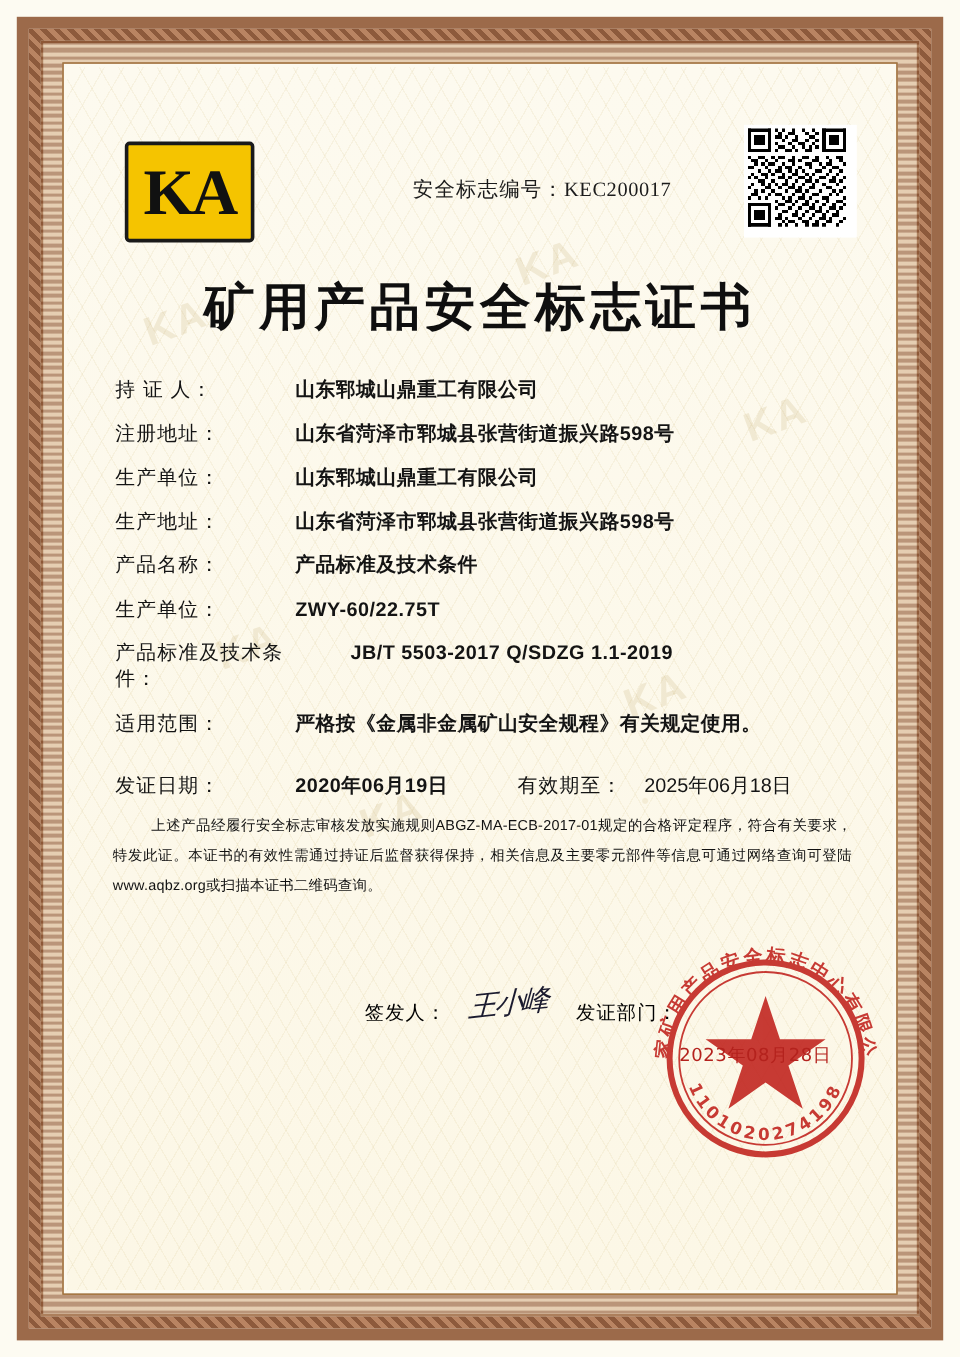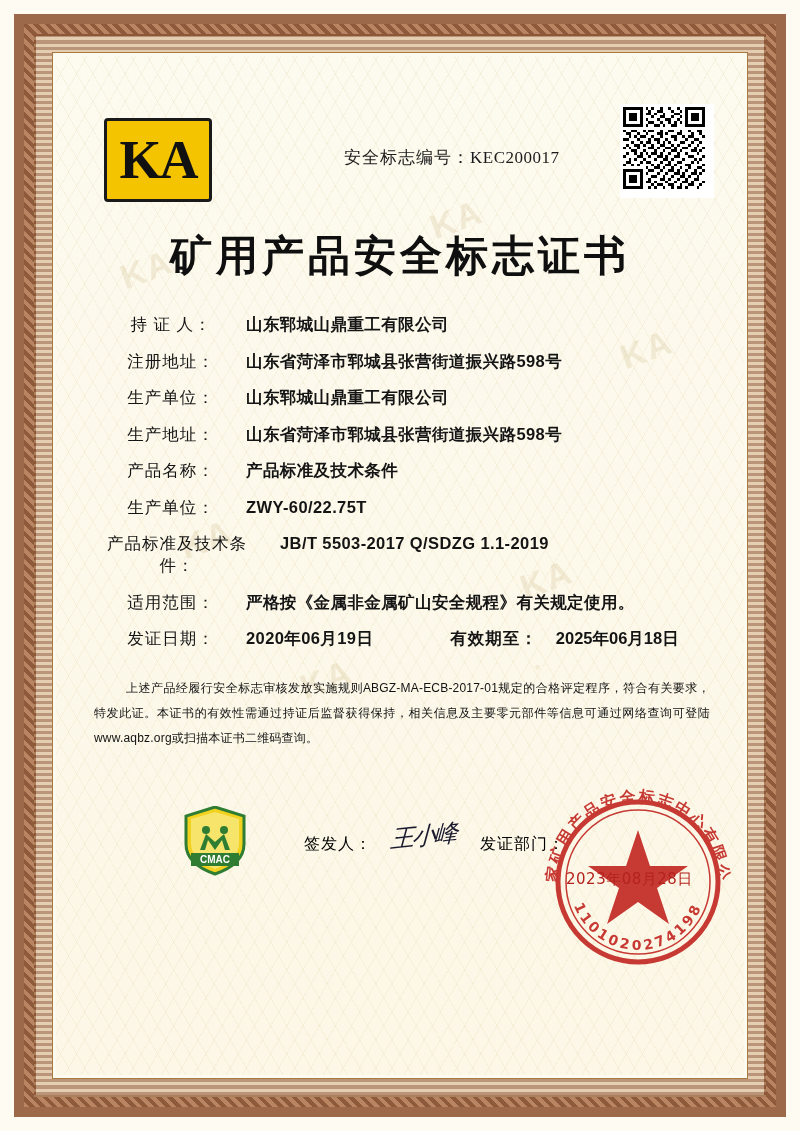--- a/index.html
+++ b/index.html
@@ -135,21 +135,20 @@
     font-family: "DejaVu Sans", sans-serif;
   }
   
   .fields {
     position: absolute;
     left: 40px;
     right: 36px;
     top: 258px;
     font-size: 16.5px;
     color: #141414;
-    text-align: center;
   }
   .row {
     display: flex;
     align-items: baseline;
     margin-bottom: 14.5px;
   }
   .label {
     width: 150px;
     flex: none;
     letter-spacing: 1px;
@@ -157,29 +156,30 @@
   }
   .label.wide { width: 162px; }
   .value {
     font-weight: bold;
     letter-spacing: 0.4px;
   }
   .value.mono {
     font-family: Liberation Sans, sans-serif;
   }
   .row.split .value2-label {
-    margin-left: 77px;
-    font-weight: 700;
+    margin-left: 58px;
+    font-weight: 400;
     letter-spacing: 1px;
   }
   .row.split .value2 {
     margin-left: 18px;
-    font-weight: bold;
-  }
-  .row .indent { margin-left: 22px; }
+    font-weight: normal;
+    margin-top: 16px;
+  }
+  .row .indent { margin-left: 34px; }
   .row .indent2 { margin-left: 72px; }
   
   .para {
     position: absolute;
     left: 38px;
     right: 34px;
     top: 620px;
     font-size: 12px;
     line-height: 25px;
     text-align: justify;
@@ -546,33 +546,20 @@
         <div class="value2">2025年06月18日</div>
       </div>
 
 
     </div>
 
     <div class="para">上述产品经履行安全标志审核发放实施规则ABGZ-MA-ECB-2017-01规定的合格评定程序，符合有关要求，特发此证。本证书的有效性需通过持证后监督获得保持，相关信息及主要零元部件等信息可通过网络查询可登陆www.aqbz.org或扫描本证书二维码查询。</div>
 
     <div class="sig-area">
 
-      <div class="cmac">
-        <svg width="62" height="70" viewBox="0 0 62 70">
-          <path d="M31 1 L60 10 L60 38 Q60 58 31 68 Q2 58 2 38 L2 10 Z" fill="#f2d21e" stroke="#2f7d32" stroke-width="3"></path>
-          <path d="M31 6 L55 13 L55 37 Q55 54 31 63 Q7 54 7 37 L7 13 Z" fill="#f7e46a" stroke="none"></path>
-          <g fill="#2f7d32">
-            <circle cx="22" cy="24" r="4"></circle>
-              <circle cx="40" cy="24" r="4"></circle>
-            <path d="M22 28 L16 44 L21 44 L24 34 L31 44 L38 34 L41 44 L46 44 L40 28 L31 36 Z"></path>
-          </g>
-          <rect x="7" y="47" width="48" height="13" fill="#2f7d32"></rect>
-          <text x="31" y="57" font-family="Liberation Sans, sans-serif" font-size="10" font-weight="bold" fill="#ffffff" text-anchor="middle">CMAC</text>
-        </svg>
-      </div>
 
       <div class="sig-label">签发人：</div>
       <div class="sig-hand">王小峰</div>
       <div class="issuer-label">发证部门：</div>
 
       <div class="seal">
         <svg width="208" height="208" viewBox="0 0 208 208">
           <defs>
             <path id="arcTop" d="M 24 104 A 80 80 0 1 1 184 104"></path>
             <path id="arcBottom" d="M 36 104 A 68 68 0 0 0 172 104"></path>

